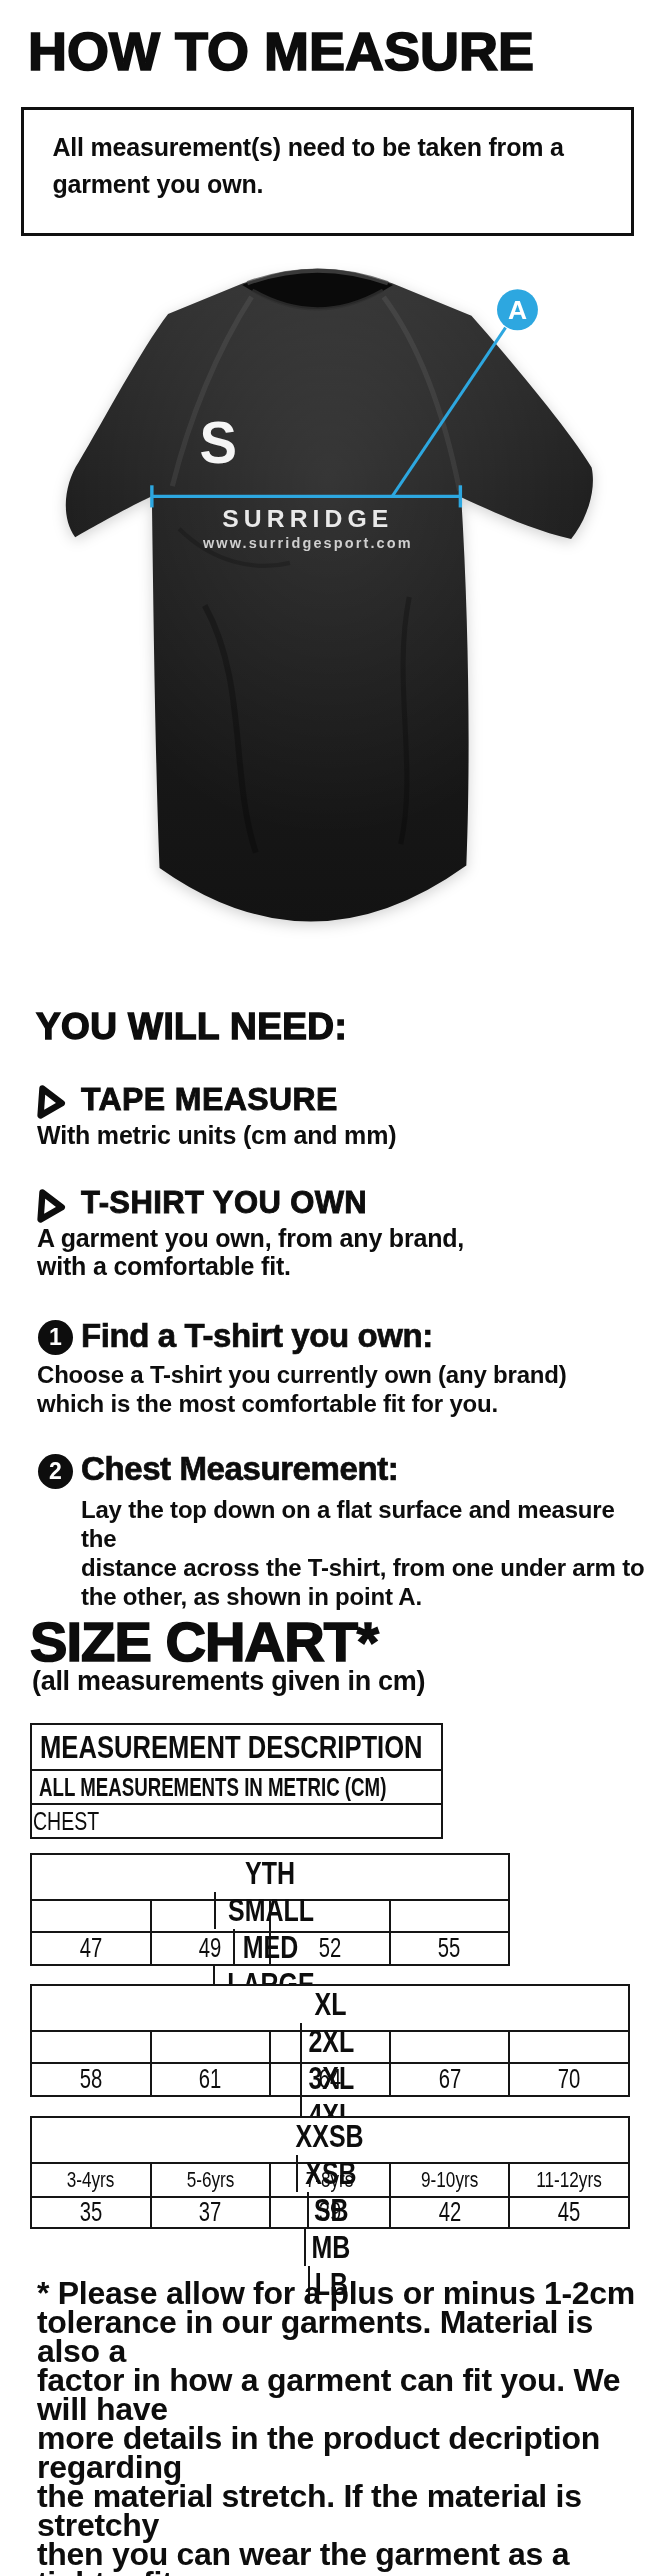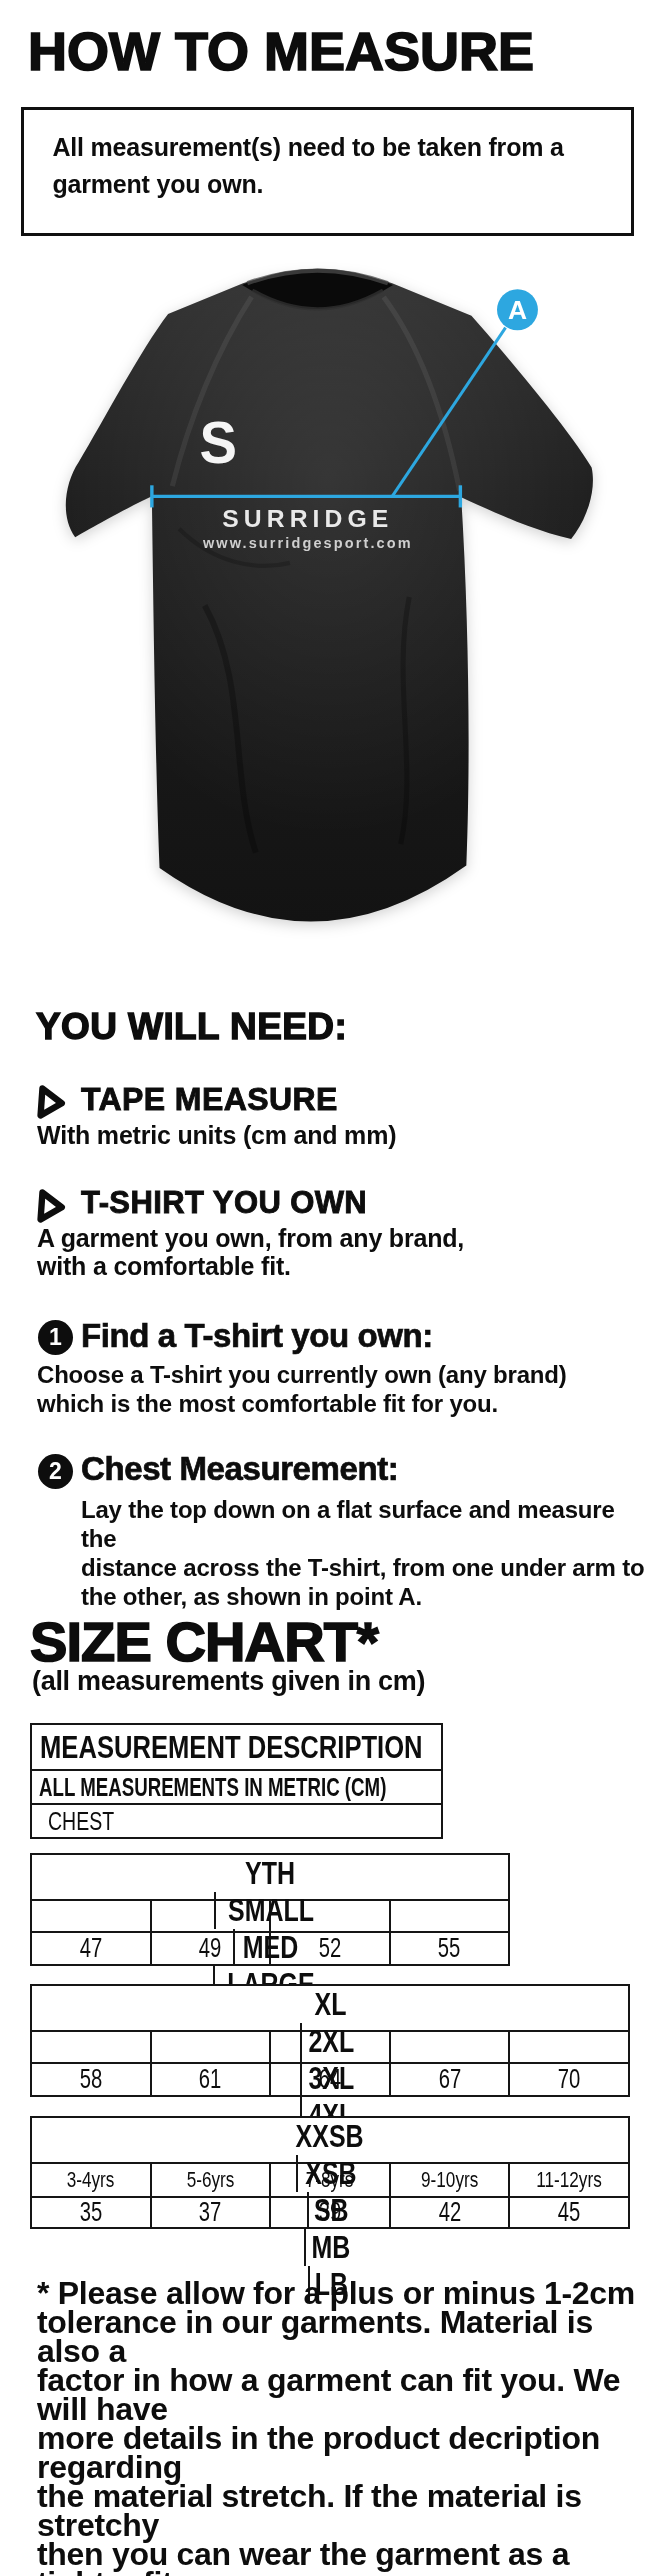--- a/index.html
+++ b/index.html
@@ -23,21 +23,21 @@
       -webkit-text-stroke:1.7px #0d0d0d;white-space:nowrap;}
   .sub{font-size:27px;font-weight:bold;letter-spacing:-0.3px;white-space:nowrap;}
   .footnote{font-size:32px;line-height:29px;font-weight:bold;white-space:pre-line;letter-spacing:-0.3px;width:614px;}
 
   
   .tbl{box-sizing:border-box;border:2.6px solid #151515;background:#fff;}
   .trow{display:flex;align-items:center;}
   .trow + .trow{border-top:2.6px solid #151515;}
   .desc-r1{height:44px;font-size:32px;font-weight:bold;padding-left:7.7px;}
   .desc-r2{height:32px;font-size:25.6px;font-weight:bold;padding-left:6.8px;}
-  .desc-r3{height:32px;font-size:25px;font-weight:normal;padding-left:16px;}
+  .desc-r3{height:32px;font-size:25px;font-weight:normal;padding-left:1px;}
   .cell{flex:1;display:flex;align-items:center;justify-content:center;height:100%;}
   .cell + .cell{border-left:2.6px solid #151515;}
   .hrow{height:44px;font-size:32px;font-weight:bold;flex-direction:column;}
   .srow{height:30px;font-size:22px;font-weight:normal;}
   .vrow{height:31px;font-size:27px;font-weight:normal;}
   .srow4{height:32px;}
   .vrow4{height:29px;}
   .cx{display:inline-block;transform:scaleX(0.78);transform-origin:center;white-space:nowrap;}
   .cxl{display:inline-block;transform-origin:left center;white-space:nowrap;}
   .sx80{transform:scaleX(0.80);}

